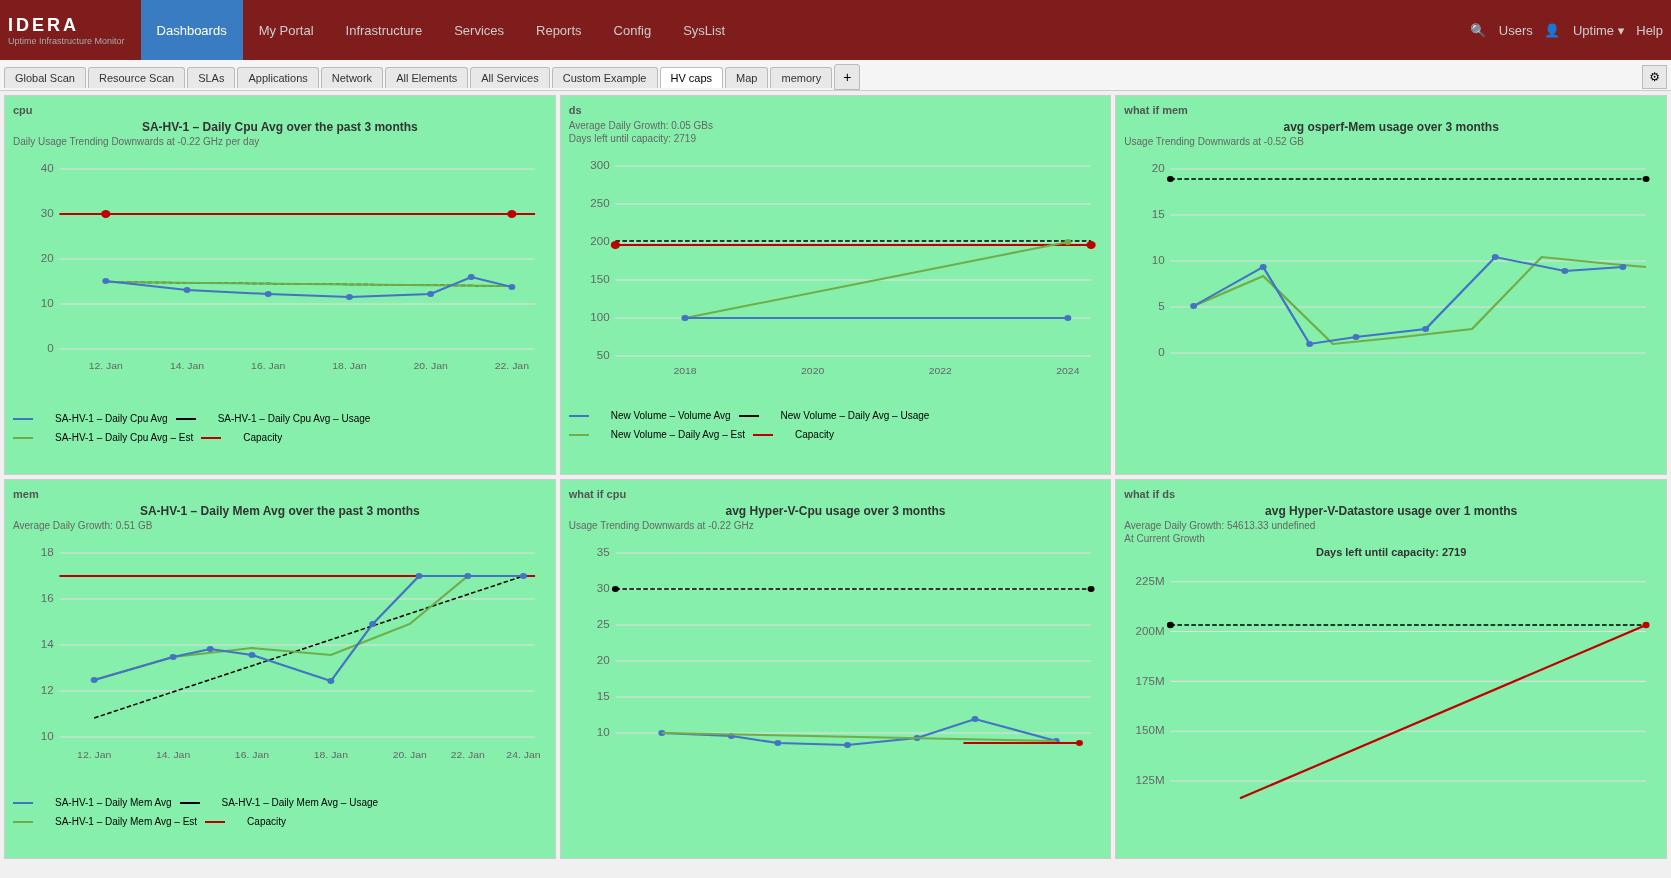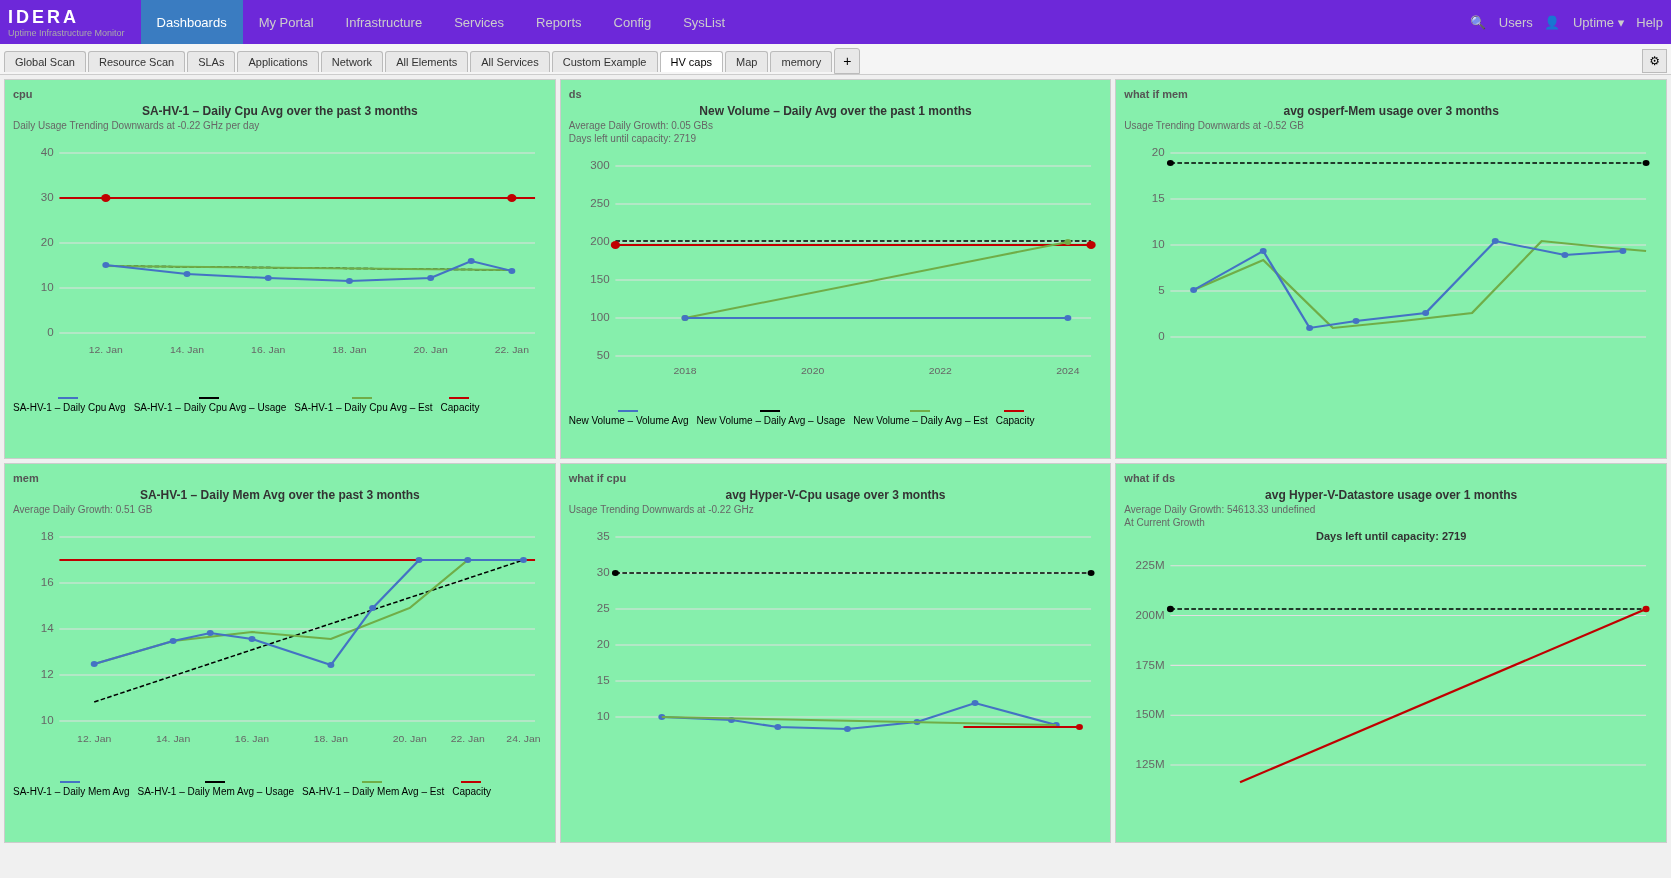--- a/index.html
+++ b/index.html
@@ -1,23 +1,23 @@
 <!DOCTYPE html>
 <html><head>
   <meta charset="utf-8">
   <style>
     * { box-sizing: border-box; margin: 0; padding: 0; }
     body { font-family: Arial, sans-serif; font-size: 12px; background: #f0f0f0; }
 
     
     #top-nav {
-      background: #6d28d9;
+      background: #7f1d1d;
       display: flex;
       align-items: center;
-      height: 44px;
+      height: 60px;
       padding: 0 8px;
     }
     #logo {
       display: flex;
       flex-direction: column;
       margin-right: 16px;
       color: white;
     }
     #logo .logo-text { font-size: 18px; font-weight: bold; letter-spacing: 3px; color: #fff; }
     #logo .logo-sub { font-size: 9px; color: #aaa; }
@@ -95,21 +95,21 @@
       position: relative;
     }
     .legend {
       display: flex;
       flex-wrap: wrap;
       gap: 8px;
       margin-top: 4px;
       font-size: 10px;
     }
     .legend-item {
-      display: flex; align-items: center; gap: 3px; flex-direction: column;
+      display: flex; align-items: center; gap: 20px;
     }
 
     svg text { font-family: Arial, sans-serif; }
   </style>
 </head>
 <body>
 
 <div id="top-nav">
   <div id="logo">
     <span class="logo-text">IDERA</span>
@@ -210,21 +210,20 @@
         </div>
       <div class="legend-item">
           <span style="display:inline-block;width:20px;height:2px;background:#c00000;margin-right:2px;vertical-align:middle"></span>
           <span>Capacity</span>
         </div>
     </div>
   </div>
 
   <div class="panel">
     <div class="panel-title">ds</div>
-    <div class="chart-title">New Volume – Daily Avg over the past 1 months</div>
     <div class="chart-subtitle">Average Daily Growth: 0.05 GBs</div>
     <div class="chart-subtitle">Days left until capacity: 2719</div>
     <div class="chart-area">
       <svg width="100%" height="100%" viewBox="0 0 460 260" preserveAspectRatio="none">
         <line x1="40" y1="20" x2="450" y2="20" stroke="#e0e0e0" stroke-width="1"></line>
         <line x1="40" y1="58" x2="450" y2="58" stroke="#e0e0e0" stroke-width="1"></line>
         <line x1="40" y1="96" x2="450" y2="96" stroke="#e0e0e0" stroke-width="1"></line>
         <line x1="40" y1="134" x2="450" y2="134" stroke="#e0e0e0" stroke-width="1"></line>
         <line x1="40" y1="172" x2="450" y2="172" stroke="#e0e0e0" stroke-width="1"></line>
         <line x1="40" y1="210" x2="450" y2="210" stroke="#e0e0e0" stroke-width="1"></line>

